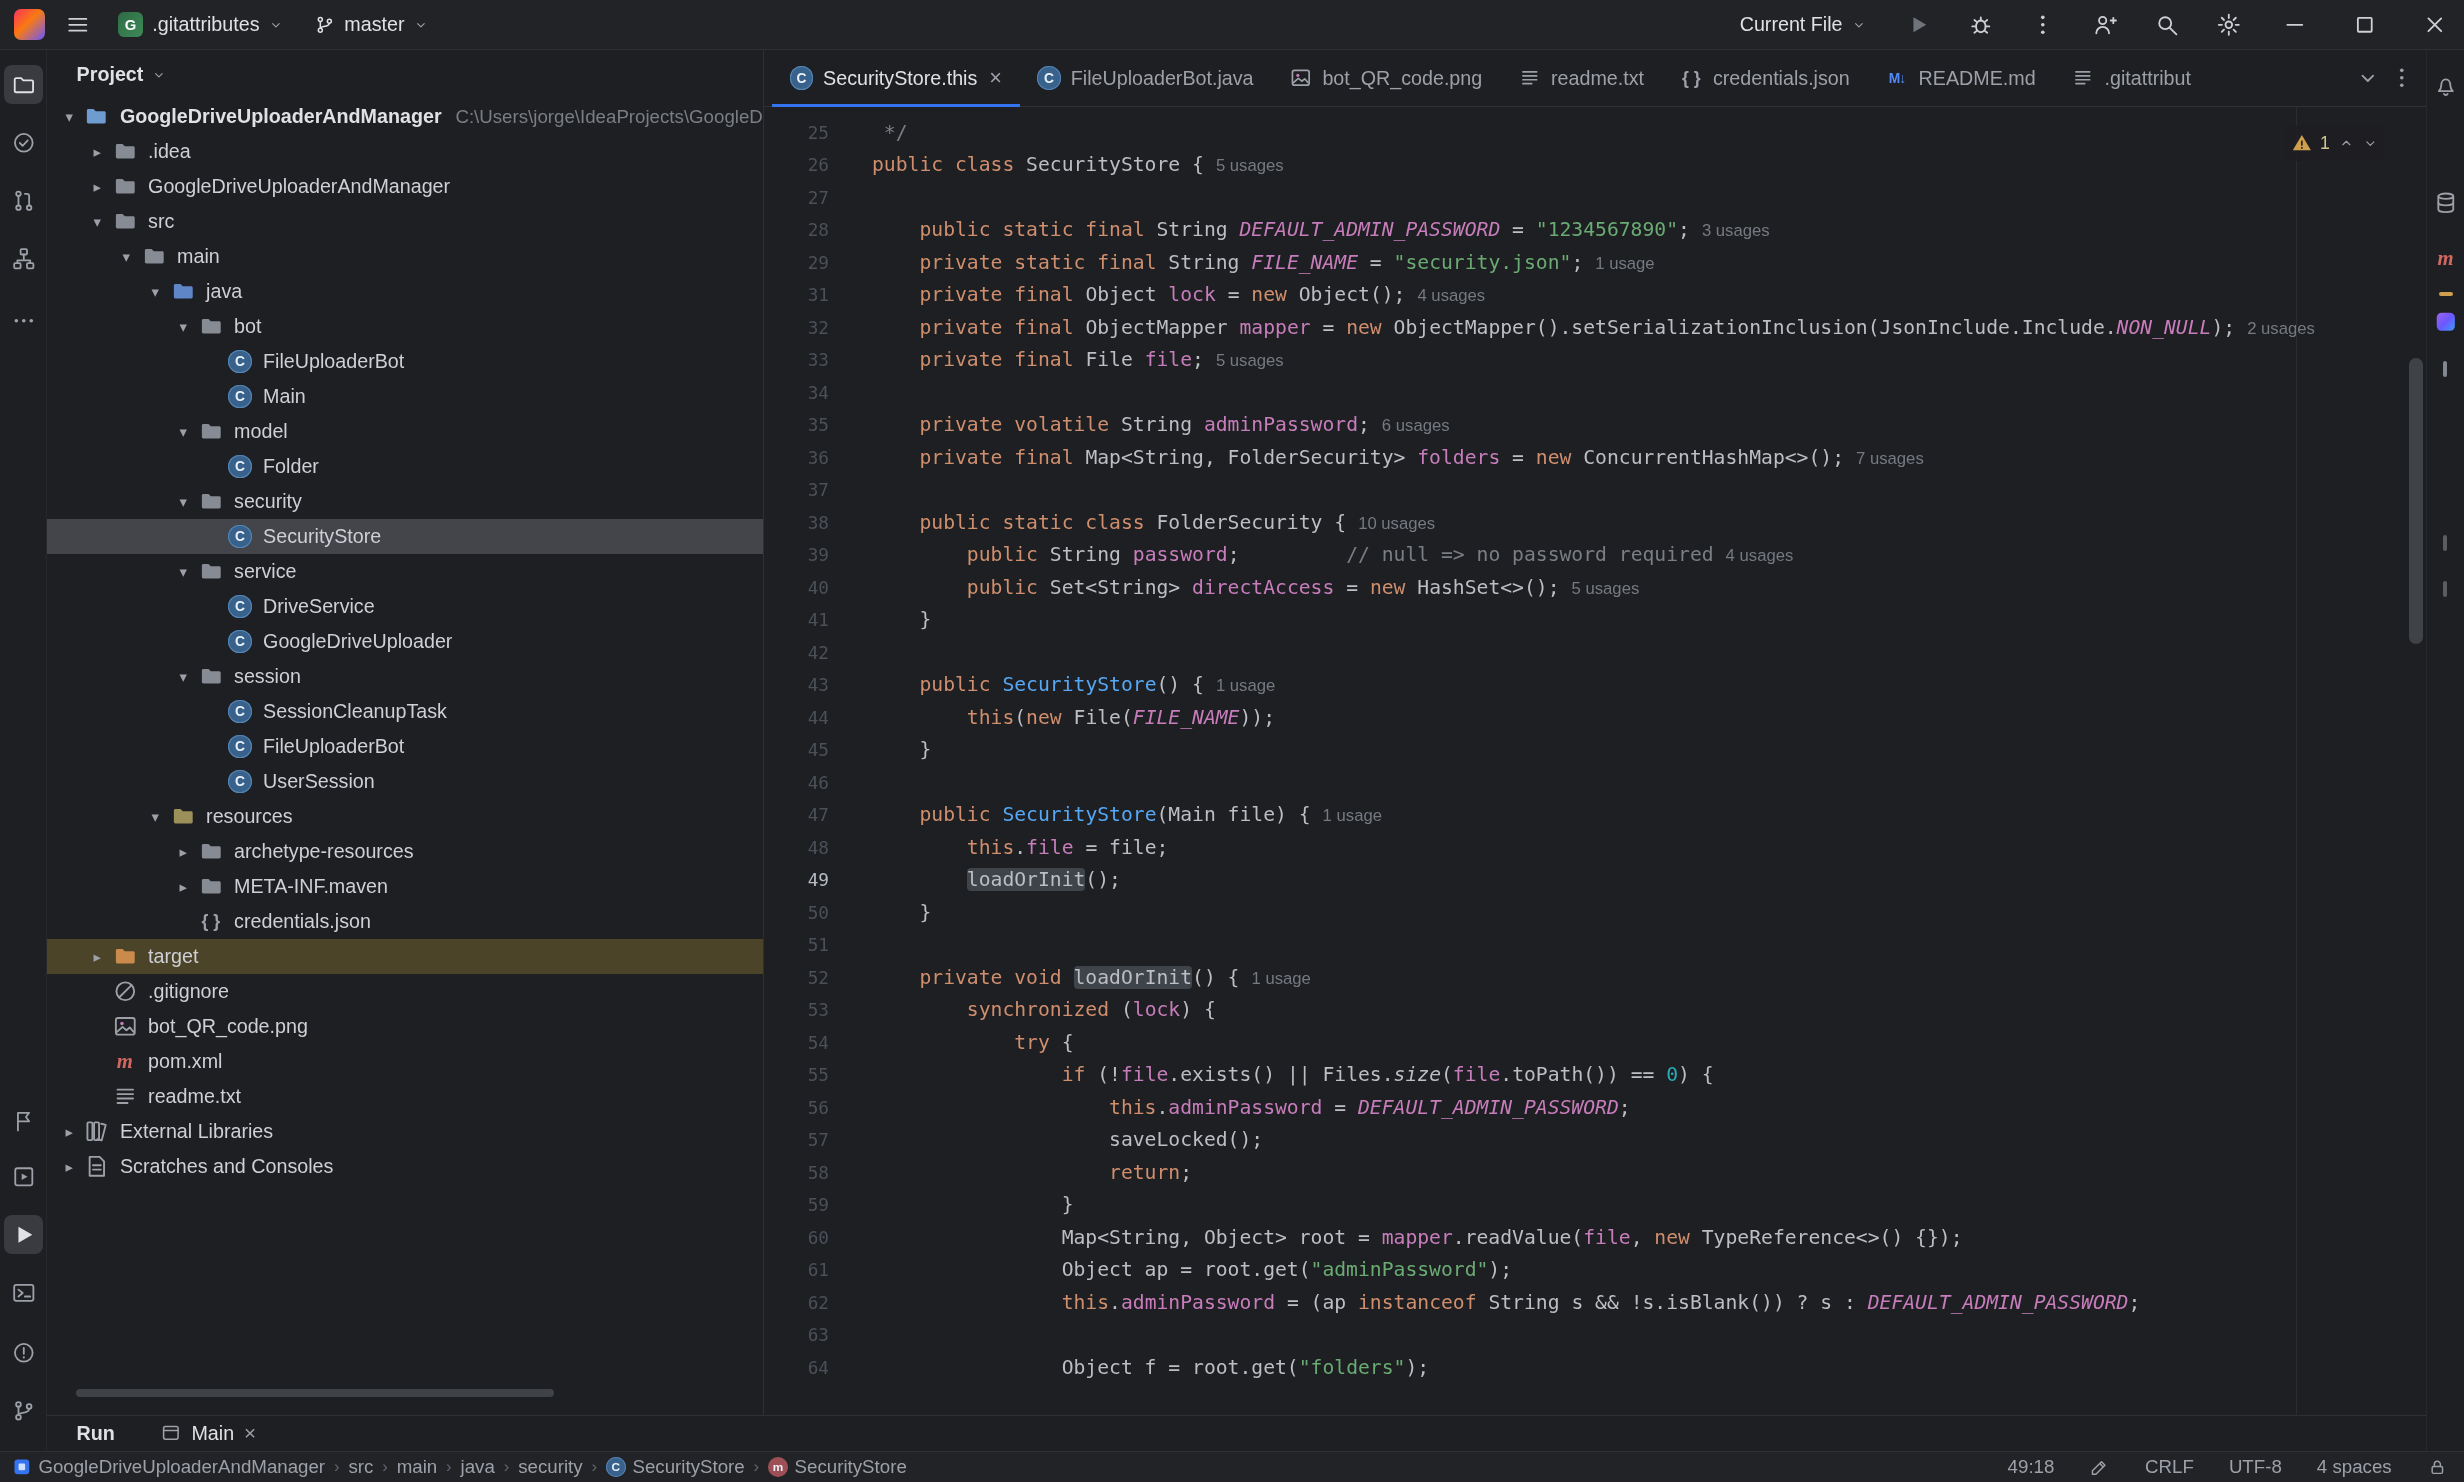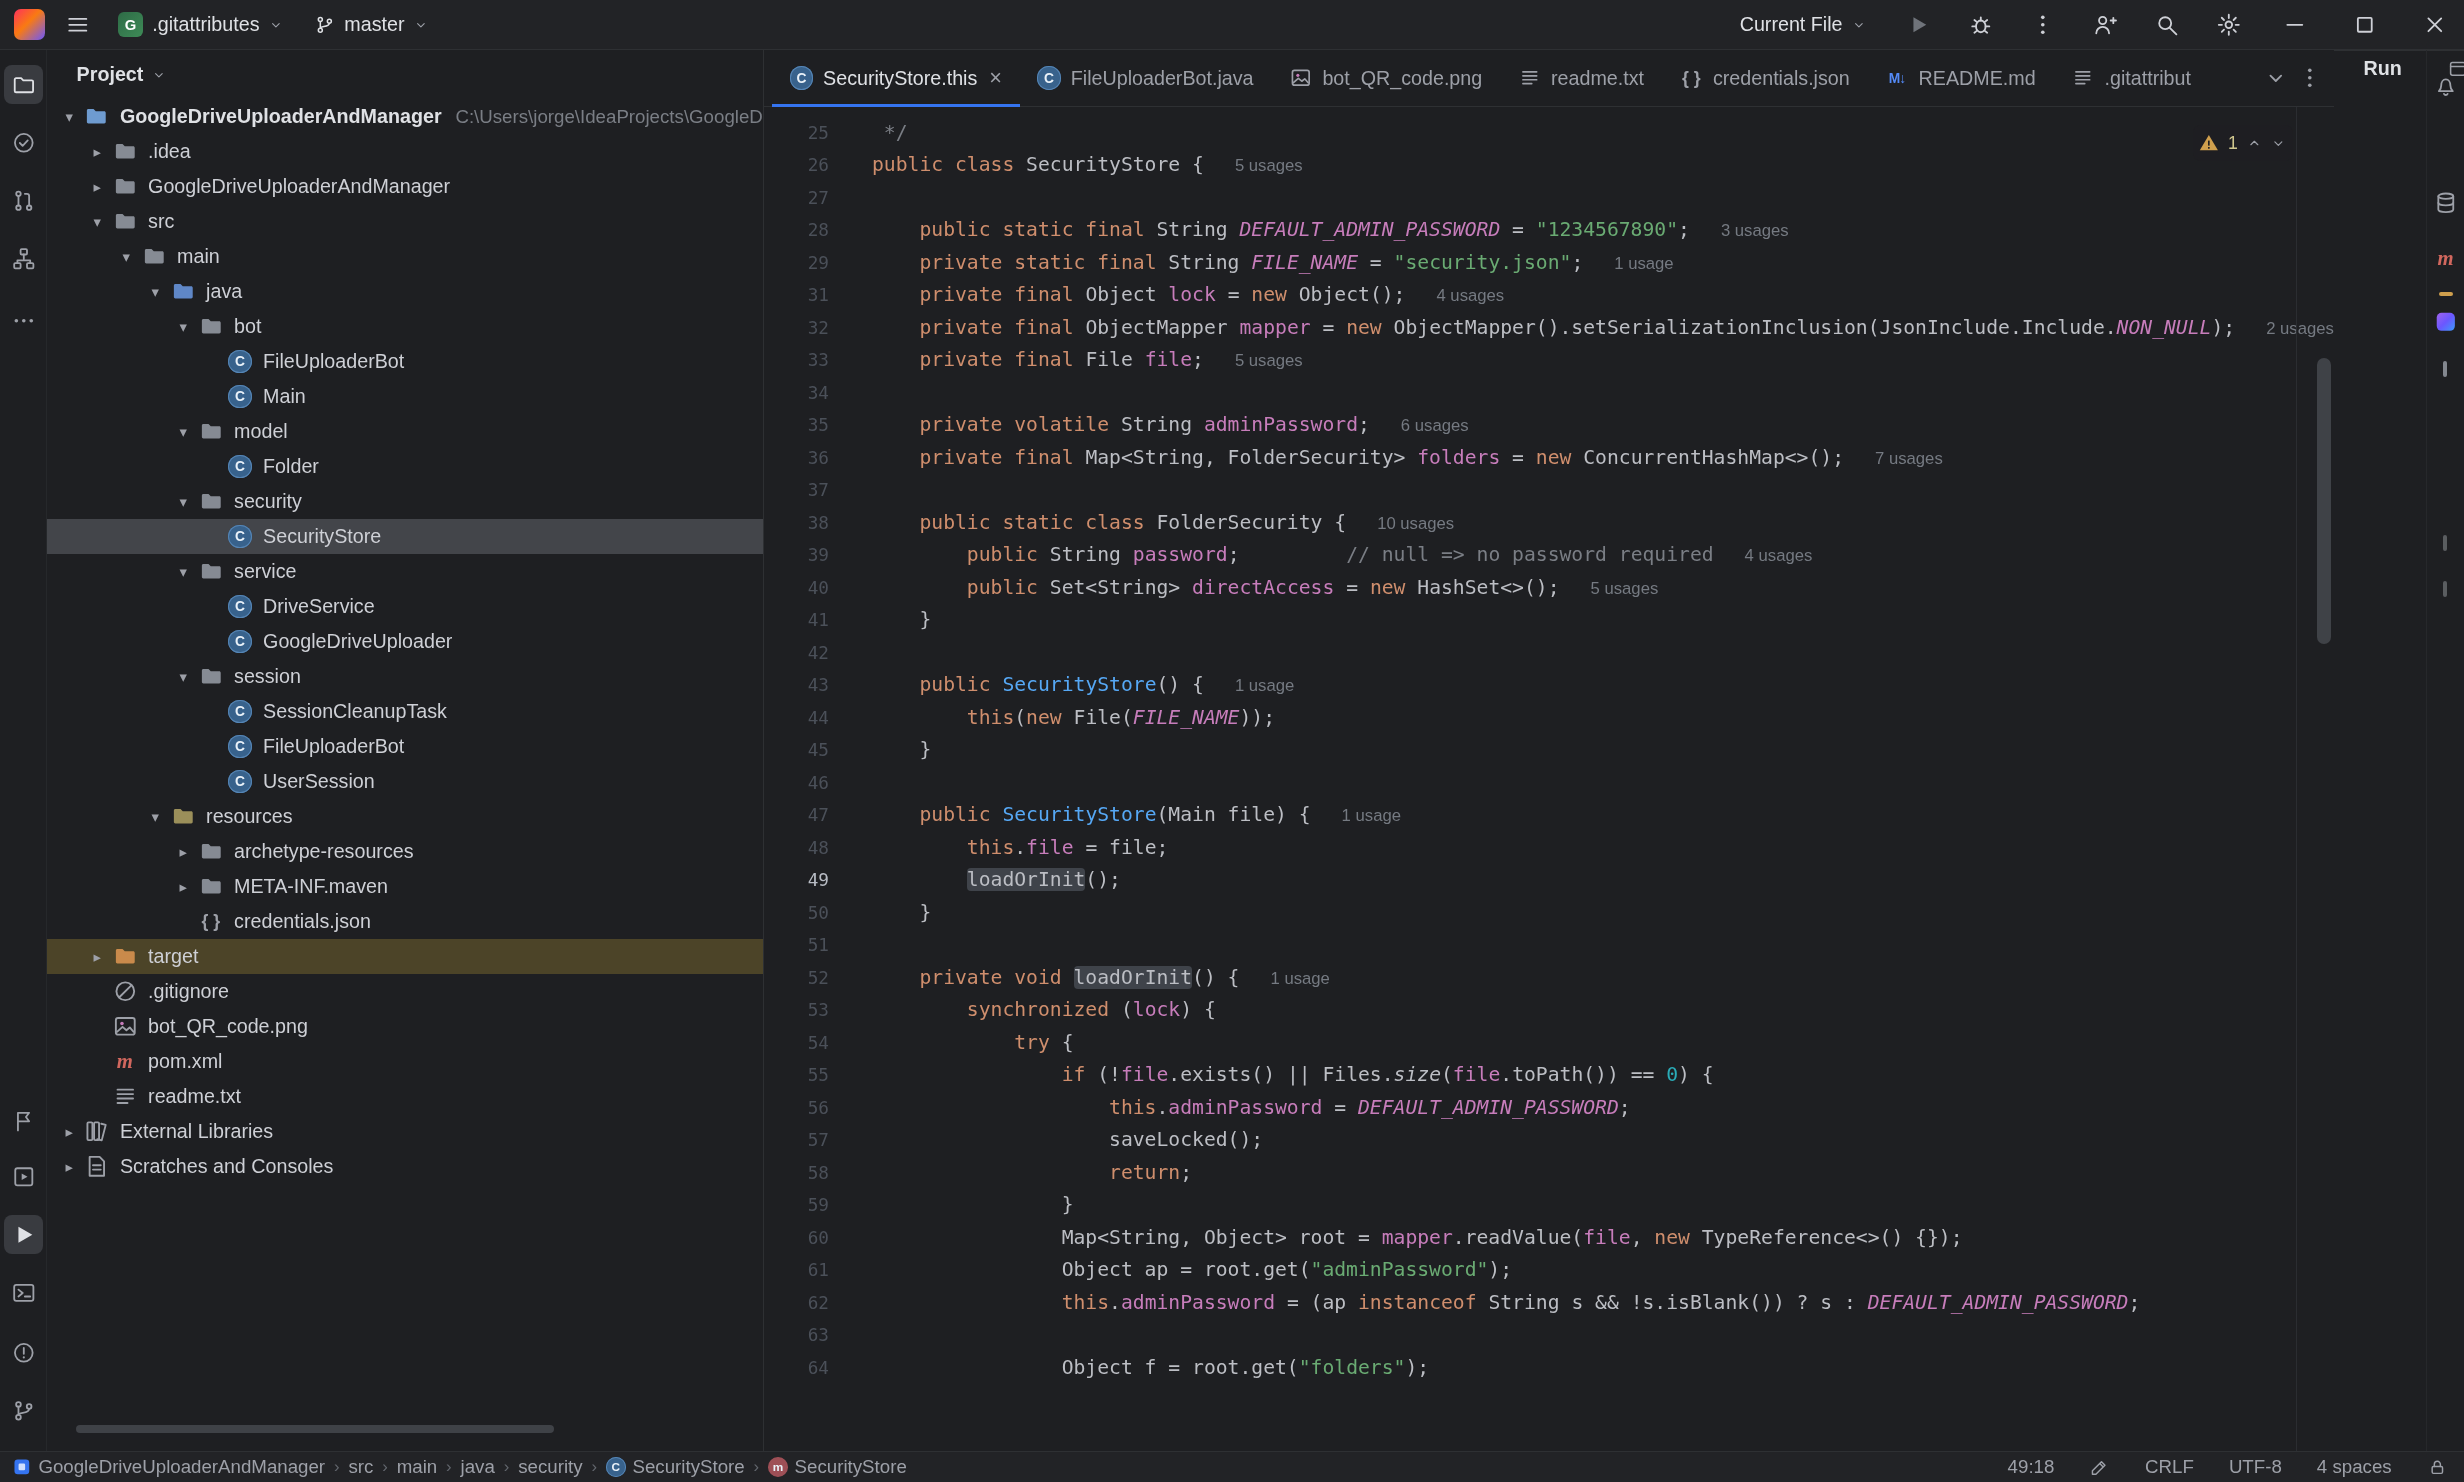--- a/index.html
+++ b/index.html
@@ -25,21 +25,21 @@
   
   .middle{flex:1;display:flex;min-height:0}
   .left-strip{width:47px;flex:none;position:relative;border-right:1px solid #26282b}
   .strip-btn{position:absolute;left:3.9px;width:39px;height:39px;border-radius:7.9px;display:flex;align-items:center;justify-content:center;color:#9da0a8}
   .strip-btn svg{width:25.6px;height:25.6px}
   .strip-btn.active{background:#393b40;color:#dfe1e5}
   .right-strip{width:39px;flex:none;position:relative;border-left:1px solid #26282b}
   .right-strip .strip-btn{left:1px;width:35px;height:35px}
   .stripe-mark{position:absolute;border-radius:2px}
 
-  .center{flex:1;display:flex;flex-direction:row;min-width:0}
+  .center{flex:1;display:flex;flex-direction:column;min-width:0}
   .center-top{flex:1;display:flex;min-height:0}
 
   
   .project-panel{width:717px;flex:none;border-right:1px solid #2e3033;display:flex;flex-direction:column;position:relative;overflow:hidden}
   .panel-header{height:49px;flex:none;display:flex;align-items:center;gap:7.9px;padding-left:29.6px;font-weight:600;color:#dfe1e5}
   .tree{flex:1;overflow:hidden}
   .tree-row{height:35px;display:flex;align-items:center;white-space:nowrap;overflow:hidden}
   .tree-row.selected{background:#43454a}
   .tree-row.excluded{background:#4c4428}
   .tw{width:28.6px;flex:none;text-align:center;color:#9da0a8;font-size:14.8px}
@@ -84,21 +84,21 @@
   .tk-k{color:#cf8e6d}
   .tk-d{color:#bcbec4}
   .tk-f{color:#c77dbb}
   .tk-sf{color:#c77dbb;font-style:italic}
   .tk-s{color:#6aab73}
   .tk-n{color:#2aacb8}
   .tk-c{color:#7a7e85}
   .tk-m{color:#56a8f5}
   .tk-it{color:#bcbec4;font-style:italic}
   .tk-hl{color:#bcbec4;background:#3f434a;border-radius:3.9px}
-  .tk-i{font-family:"Liberation Sans",sans-serif;font-size:16.7px;color:#757a82;margin-left:31px}
+  .tk-i{font-family:"Liberation Sans",sans-serif;font-size:16.7px;color:#757a82;margin-left:12px}
   .margin-line{position:absolute;top:0;bottom:0;left:1532px;width:1px;background:#2b2d31}
   .v-scroll{position:absolute;right:3px;top:251px;width:13.8px;height:286px;border-radius:6.9px;background:rgba(127,132,140,.35)}
   .inspections{position:absolute;top:17.7px;right:41px;display:flex;align-items:center;gap:7.9px;color:#9da0a8;font-family:"Liberation Sans",sans-serif;font-size:17.7px;background:rgba(30,31,34,.85);padding:2px 5.9px;border-radius:7.9px}
   .warn-count{color:#d0c78e}
 
   
   .run-bar{height:36px;flex:none;border-top:1px solid #2e3033;display:flex;align-items:center;gap:45px;padding-left:29.6px}
   .run-title{font-weight:600;color:#dfe1e5}
   .run-tab{display:flex;align-items:center;gap:9.9px;color:#dfe1e5}
   .run-tab .ic{width:21.7px;height:21.7px;color:#9da0a8}

